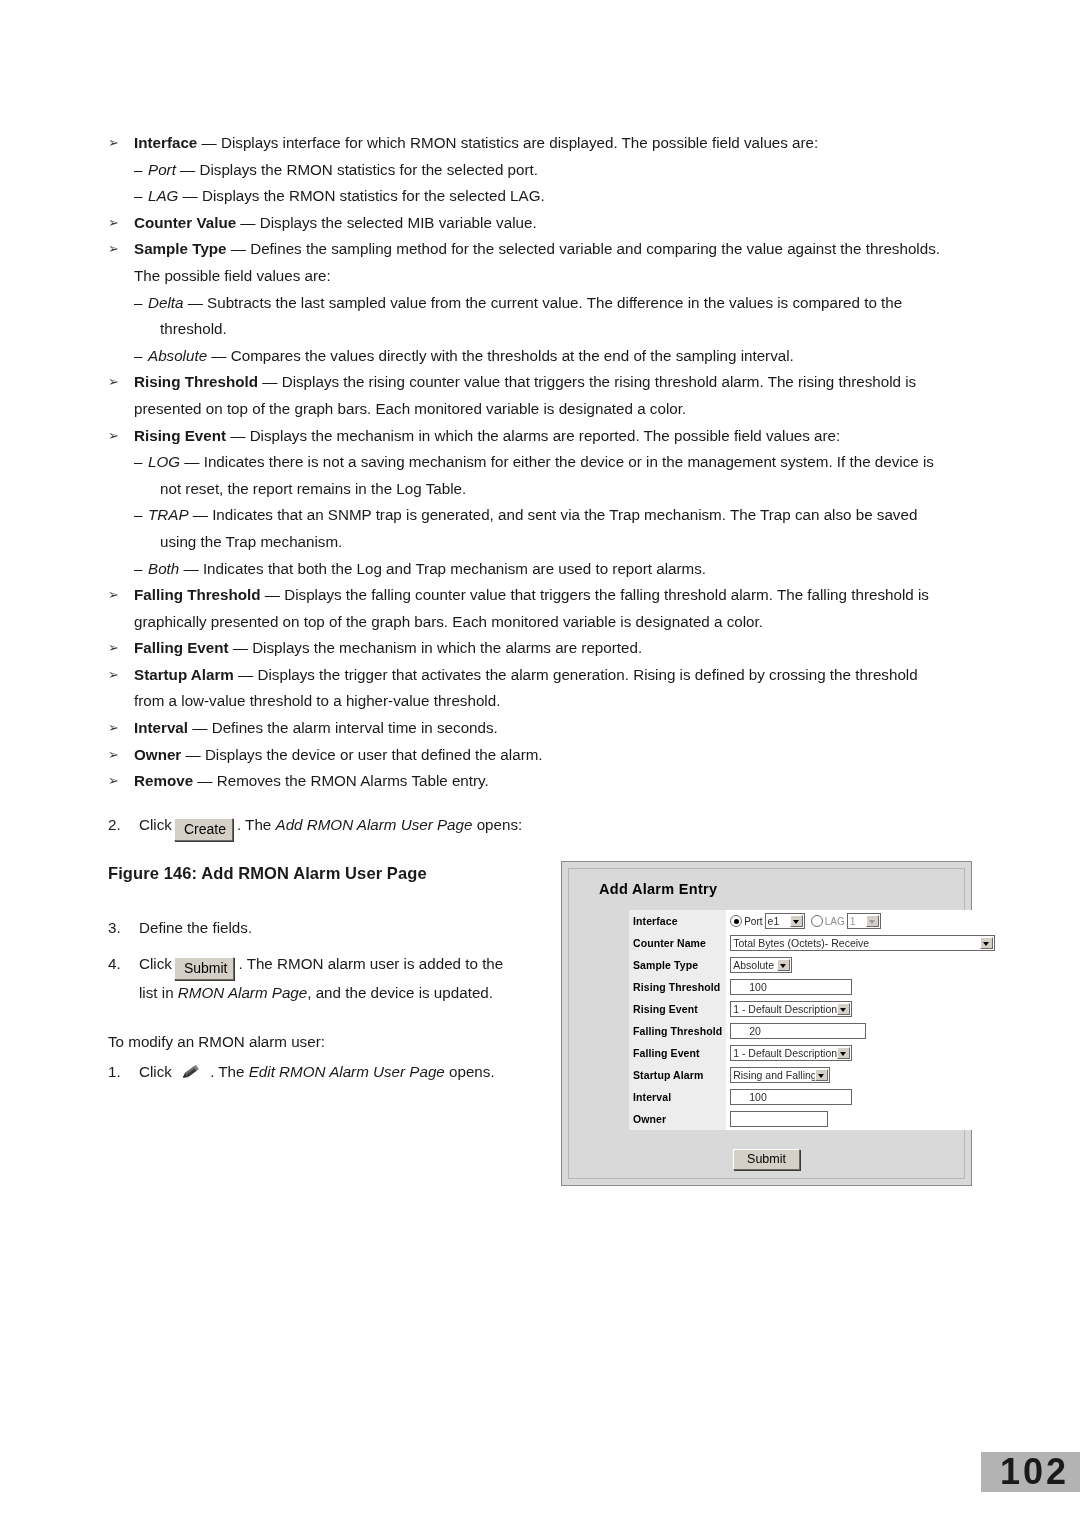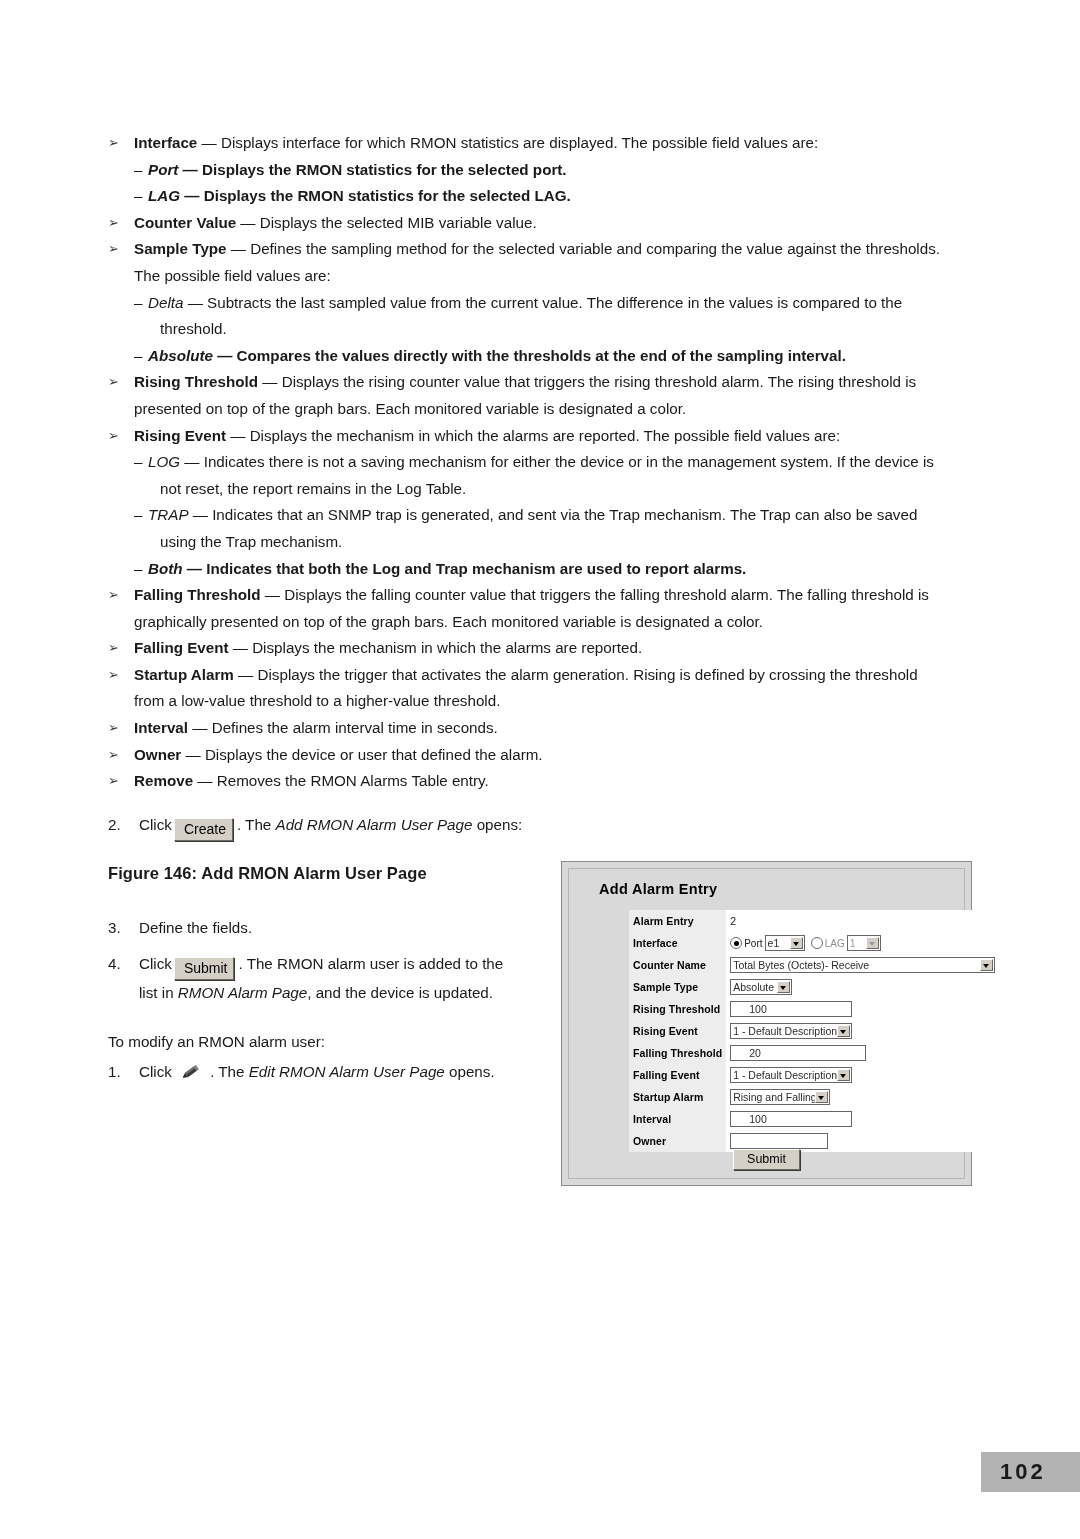--- a/index.html
+++ b/index.html
@@ -59,21 +59,21 @@
   }
   .dash-glyph {
     flex: 0 0 14px;
     width: 14px;
     line-height: 26.6px;
   }
   .sub-body {
     flex: 1 1 auto;
     text-align: justify;
   }
-  .sub-body.nojust { text-align: left; font-weight: bold; }
+  .sub-body.nojust { text-align: left; }
   .cont-line {
     padding-left: 52px;
     font-size: 15.2px;
     line-height: 26.6px;
   }
   .cont-line-b {
     padding-left: 26px;
     font-size: 15.2px;
     line-height: 26.6px;
   }
@@ -299,21 +299,21 @@
     width: 110px;
     height: 40px;
     background: #b3b3b3;
     display: flex;
     align-items: center;
     justify-content: flex-start;
     padding-left: 19px;
     box-sizing: border-box;
   }
   .page-number-box span {
-    font-size: 22px;
+    font-size: 36px;
     font-weight: bold;
     letter-spacing: 3px;
     color: #1a1a1a;
   }
 </style>
 </head>
 <body>
 
 <div class="page">
 
@@ -442,24 +442,20 @@
       </span><span>. The </span><i class="em">Edit RMON Alarm User Page</i><span> opens.</span>
     </span>
   </div>
 
   <div class="dialog-frame">
     <div class="dialog-inner">
       <div class="dialog-title">Add Alarm Entry</div>
       <table class="form-table">
         <tbody id="form-rows">
             <tr>
-              <td class="lbl">Alarm Entry</td>
-              <td class="val"><span style="font-size: 10.5px;">2</span></td>
-            </tr>
-            <tr>
               <td class="lbl">Interface</td>
               <td class="val"><span class="radio on"></span><span class="radio-lbl">Port</span><span class="sel" style="width: 40px;">e1<span class="arrow"></span></span>&nbsp;&nbsp;<span class="radio"></span><span class="radio-lbl dim">LAG</span><span class="sel disabled" style="width: 34px;">1<span class="arrow"></span></span></td>
             </tr>
             <tr>
               <td class="lbl">Counter Name</td>
               <td class="val"><span class="sel" style="width: 265px;">Total Bytes (Octets)- Receive<span class="arrow"></span></span></td>
             </tr>
             <tr>
               <td class="lbl">Sample Type</td>
               <td class="val"><span class="sel" style="width: 62px;">Absolute<span class="arrow"></span></span></td>

